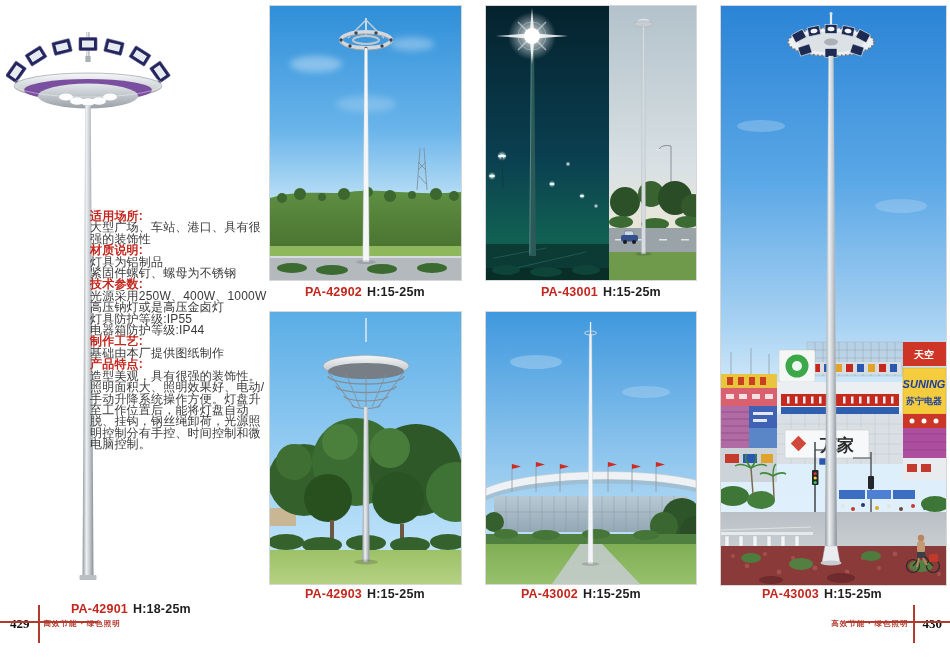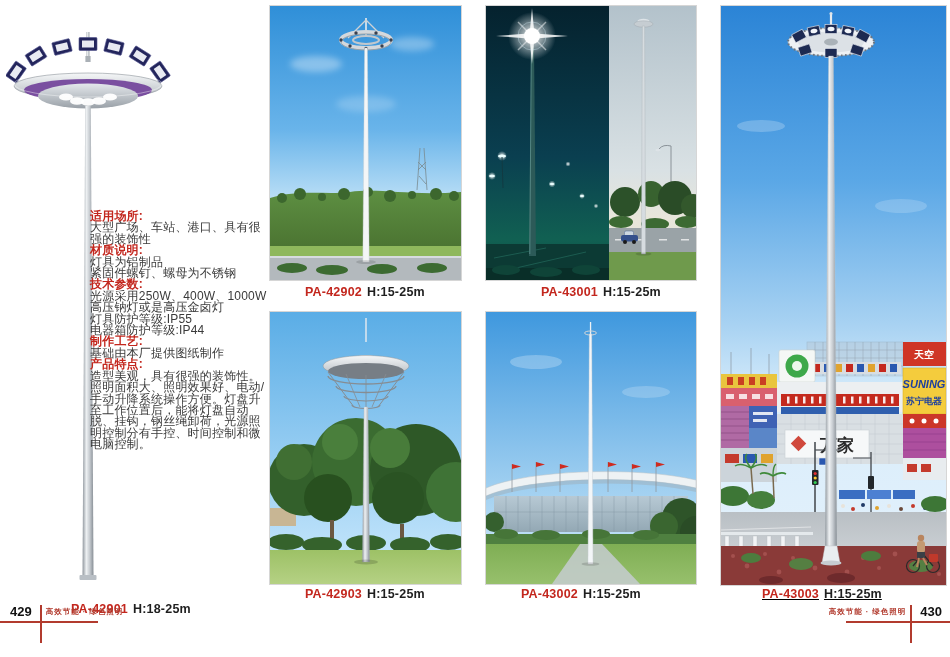--- a/index.html
+++ b/index.html
@@ -10,21 +10,21 @@
   .photo svg{display:block;}
 
   .plabel{position:absolute;font-size:12.5px;font-weight:bold;white-space:nowrap;letter-spacing:.2px;padding-left:35px;}
   .plabel .code{color:#c3271e;}
   .plabel .hval{color:#1f1f1f;margin-left:5px;}
 
   .specs{position:absolute;left:90px;top:211px;width:178px;}
   .specs p{margin:0;font-size:12px;line-height:11.4px;color:#3a3a3a;letter-spacing:.2px;}
   .specs p.sh{color:#c3271e;font-weight:bold;}
 
-  .footer{position:absolute;display:flex;align-items:flex-start;}
+  .footer{position:absolute;display:flex;align-items:center;font-family:Liberation Serif, serif;}
   .footer .pagenum{font-size:13px;font-weight:bold;color:#111;line-height:14px;padding:0 4px;}
   .footer .vdiv{width:2px;height:38px;background:#b23b2e;margin:0 4px;}
   .footer .slogan{font-size:7.5px;font-weight:bold;color:#b23b2e;letter-spacing:1px;line-height:14px;white-space:nowrap;}
   .footer .underline{position:absolute;height:2px;background:#b23b2e;top:16px;}
 </style>
 </head>
 <body>
 
 <div id="canvas">
 
@@ -711,21 +711,21 @@
               <rect x="-6" y="-4.5" width="12" height="9" fill="#1d2a52" stroke="#e8ecf2" stroke-width=".6"></rect>
             </g>
         </g>
         <ellipse cx="110" cy="36" rx="7" ry="3.5" fill="#aab2b8"></ellipse>
         <polygon points="107.6,50 112.4,50 116,540 104,540" fill="url(#poleH)" stroke="#c6ccd1" stroke-width=".3"></polygon>
         <polygon points="104,540 116,540 119,557 101,557" fill="#e9edf0" stroke="#c0c6cb" stroke-width=".4"></polygon>
         <ellipse cx="110" cy="557" rx="10.5" ry="2.6" fill="#c6ccd1"></ellipse>
       </g>
     </svg>
   </div>
-  <div class="plabel" style="left:727px;top:587px;text-decoration:underline;">
+  <div class="plabel" style="left:727px;top:587px;">
     <span class="code">PA-43003</span><span class="hval">H:15-25m</span>
   </div>
 
   <div class="plabel" style="left:36px;top:590px;margin-top:12px;">
     <span class="code">PA-42901</span><span class="hval">H:18-25m</span>
   </div>
 
   <div class="footer" style="left:6px;top:605px;">
     <span class="pagenum">429</span>
     <span class="vdiv"></span>

